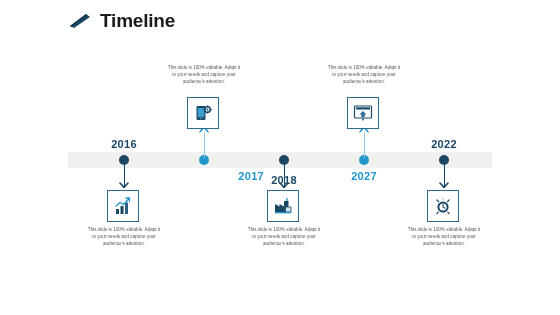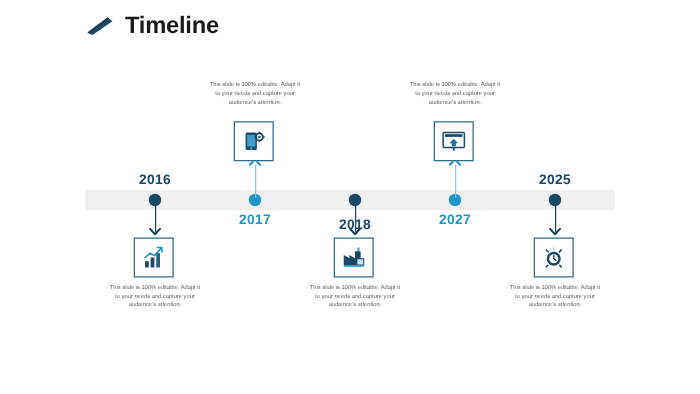--- a/index.html
+++ b/index.html
@@ -160,21 +160,21 @@
       <rect x="7.5" y="10" width="3" height="8" fill="#1b4965"></rect>
       <rect x="12" y="6.5" width="3" height="11.5" fill="#2a5f80"></rect>
       <path d="M3 10 L7 6.5 L10.5 8.5 L16 2.5" stroke="#2196c9" stroke-width="1.3" fill="none" stroke-linecap="round" stroke-linejoin="round"></path>
       <path d="M13 2 L16.5 2 L16.5 5.5" stroke="#2196c9" stroke-width="1.3" fill="none" stroke-linecap="round" stroke-linejoin="round"></path>
     </svg>
   </div>
   <div class="copy bottom">This slide is 100% editable. Adapt it to your needs and capture your audience's attention.</div>
 </div>
 
 <div class="milestone" style="left:204px;">
-  <div class="year below" style="color:#2196c9;">2017</div>
+  <div class="year below" style="color:#2196c9;text-align:right;">2017</div>
   <div class="dot" style="background:#2196c9;"></div>
   <div class="connector up" style="background:#8fc9e2;"></div>
   <svg class="chevron up" viewBox="0 0 10 7">
     <path d="M1 5.8 L5 1.4 L9 5.8" stroke="#2196c9" stroke-width="1.6" fill="none" stroke-linecap="round" stroke-linejoin="round"></path>
   </svg>
   <div class="icon-box top">
     <svg width="20" height="20" viewBox="0 0 20 20">
       <rect x="3.5" y="3" width="9" height="14" rx="1.2" fill="#1b4965"></rect>
       <rect x="4.7" y="5" width="6.6" height="9.2" fill="#3e9ec9"></rect>
       <circle cx="8" cy="15.6" r="0.7" fill="#9fd2e8"></circle>
@@ -219,21 +219,21 @@
       <rect x="1.5" y="3" width="17" height="12" rx="0.8" fill="#ffffff" stroke="#1b4965" stroke-width="1.2"></rect>
       <rect x="3" y="4.3" width="14" height="2.2" fill="#1b4965"></rect>
       <path d="M10 8 L13.5 11.5 L11.7 11.5 L11.7 14 L8.3 14 L8.3 11.5 L6.5 11.5 Z" fill="#2a6f96"></path>
       <rect x="9.3" y="15" width="1.4" height="2.4" fill="#1b4965"></rect>
     </svg>
   </div>
   <div class="copy top">This slide is 100% editable. Adapt it to your needs and capture your audience's attention.</div>
 </div>
 
 <div class="milestone" style="left:444px;">
-  <div class="year above" style="color:#1b4965;">2025</div>
+  <div class="year above" style="color:#1b4965;">2022</div>
   <div class="dot" style="background:#1b4965;"></div>
   <div class="connector down" style="background:#1b4965;"></div>
   <svg class="chevron down" viewBox="0 0 10 7">
     <path d="M1 1 L5 5.4 L9 1" stroke="#1b4965" stroke-width="1.6" fill="none" stroke-linecap="round" stroke-linejoin="round"></path>
   </svg>
   <div class="icon-box bottom">
     <svg width="20" height="20" viewBox="0 0 20 20">
       <circle cx="10" cy="11" r="5.6" fill="#1b4965"></circle>
       <circle cx="10" cy="11" r="3.6" fill="#ffffff"></circle>
       <path d="M10 8.4 L10 11 L11.8 12.2" stroke="#1b4965" stroke-width="1.1" fill="none" stroke-linecap="round"></path>

